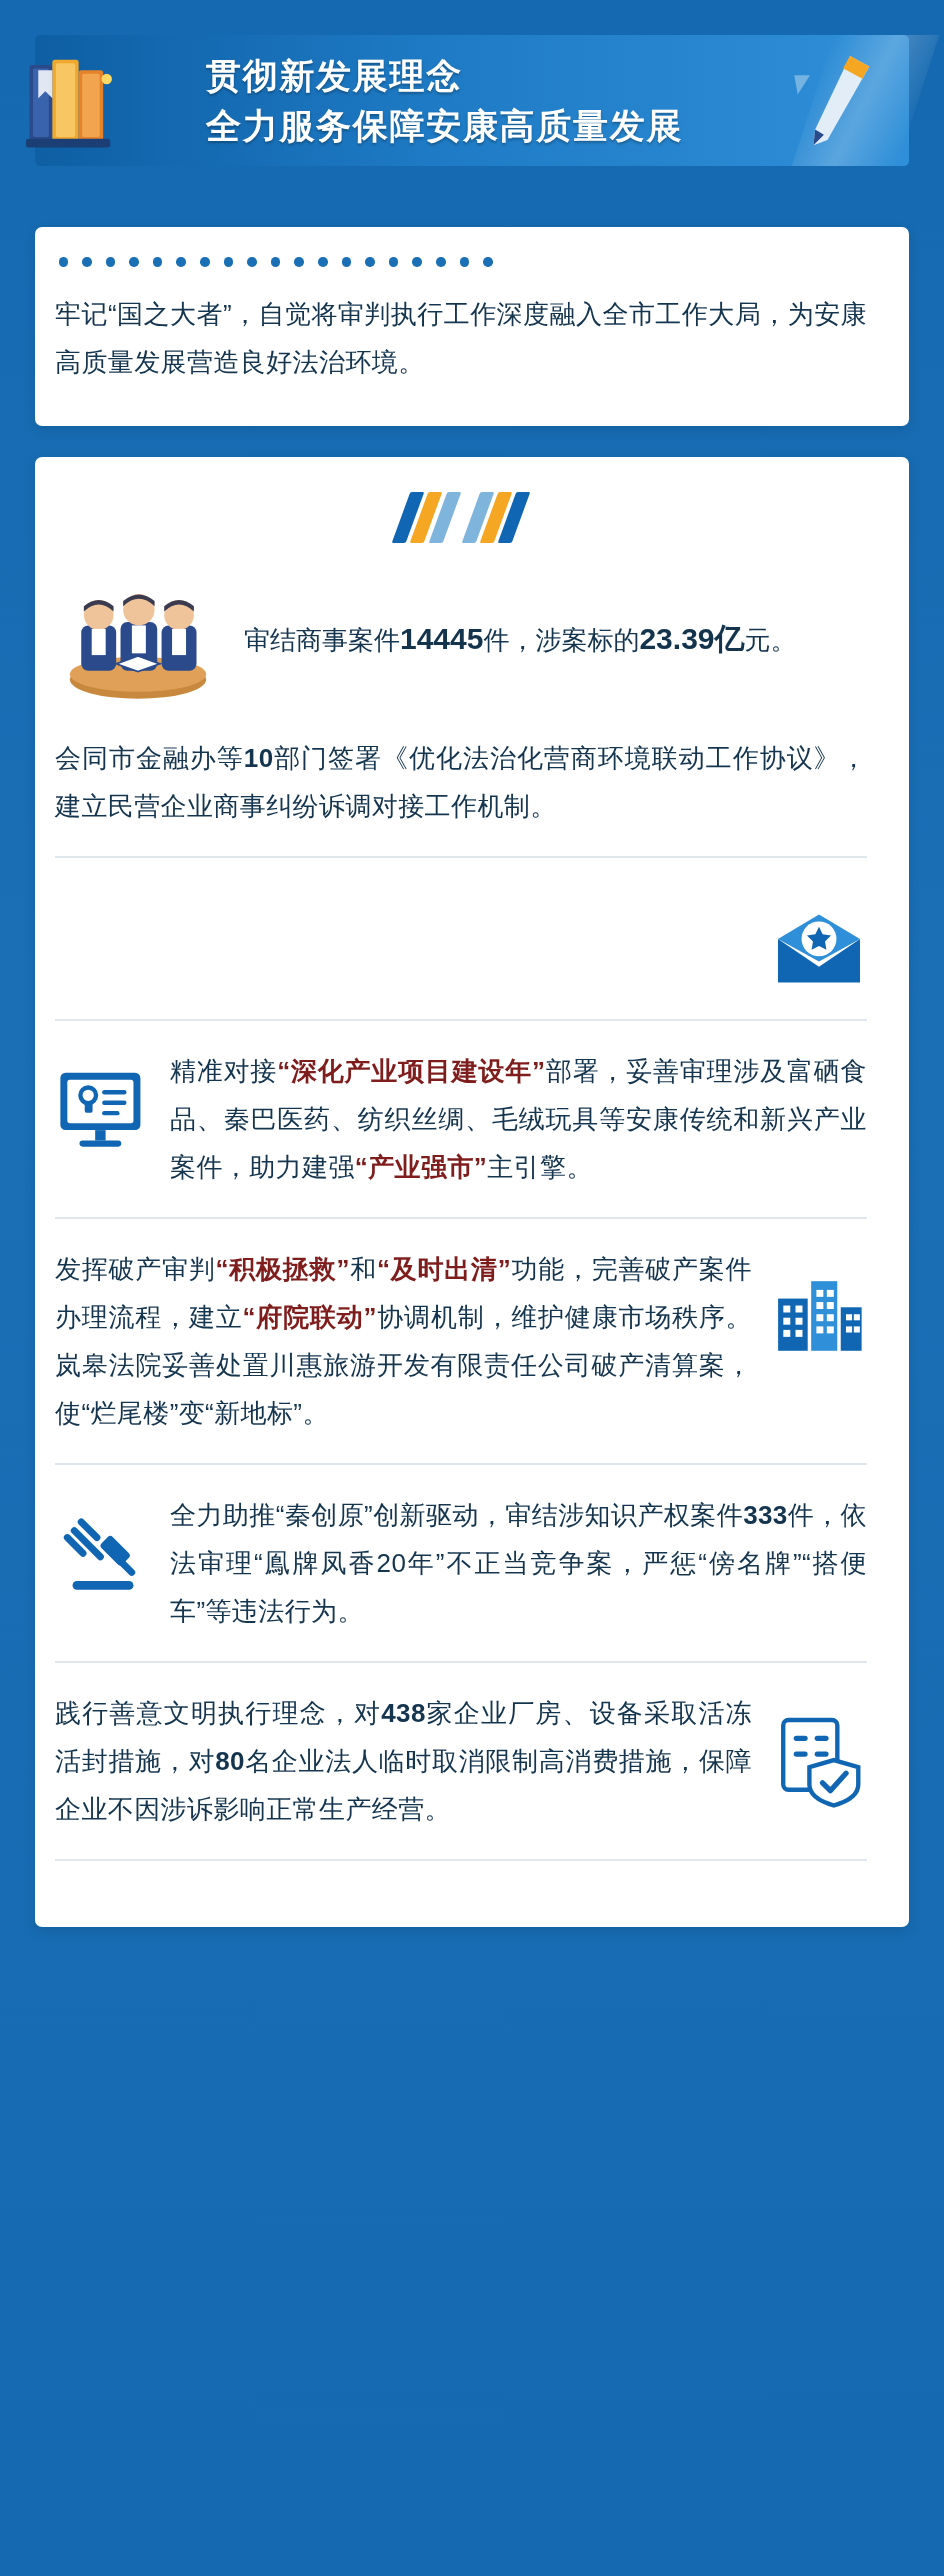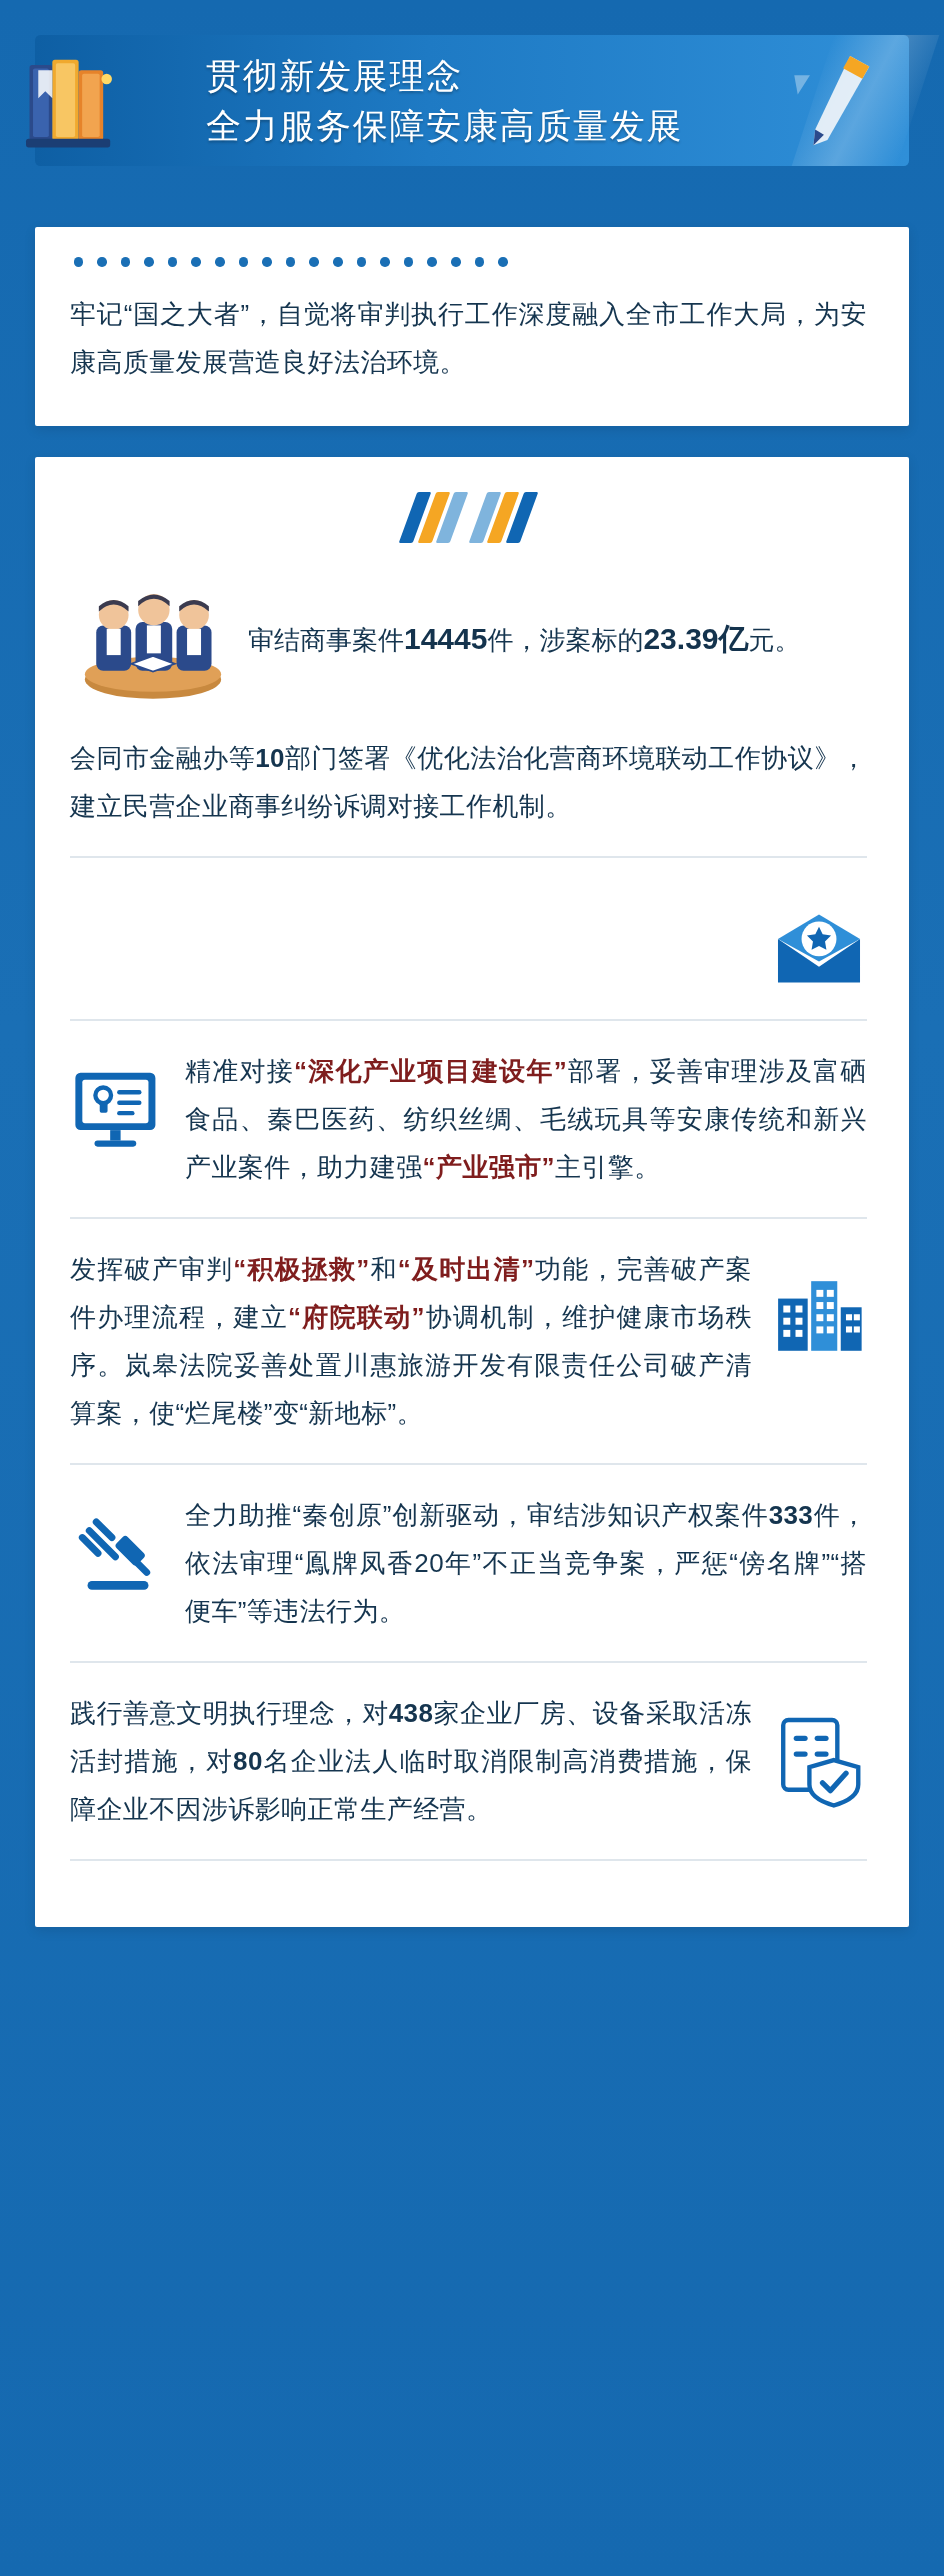--- a/index.html
+++ b/index.html
@@ -41,42 +41,42 @@
   }
   .books-icon {
     position: absolute;
     left: -15.7px; top: 8.7px;
     width: 114px; height: 114px;
   }
   .header-title {
     margin-left: 171px;
     color: #ffffff;
     font-size: 35px;
-    font-weight: normal;
+    font-weight: bold;
     line-height: 1.42;
     letter-spacing: 1.7px;
     text-shadow: 0 1.7px 2.6px rgba(0,0,0,0.28);
     z-index: 3;
     position: relative;
   }
   .header-title div { white-space: nowrap; }
   .pen-deco {
     position: absolute;
     right: 24.5px; top: 14px;
     width: 96px; height: 105px;
     z-index: 4;
   }
 
   
   .card {
     margin: 0 35px 31.5px 35px;
     background: #ffffff;
-    border-radius: 2px;
+    border-radius: 7px;
     box-shadow: 0 3.5px 12.2px rgba(0,0,0,0.10);
-    padding: 35px 42px 40px 35px;
+    padding: 35px 42px 40px 20px;
   }
   .card.intro { padding-top: 30px; }
 
   .dot-row {
     display: flex;
     gap: 14px;
     margin-bottom: 23px;
     padding-left: 3.5px;
   }
   .dot-row span {
@@ -121,21 +121,21 @@
     font-size: 32px;
     font-weight: bold;
     line-height: 1.35;
     letter-spacing: 1.7px;
   }
 
   
   .stat-row {
     display: flex;
     align-items: center;
-    gap: 12px;
+    gap: 23px;
     margin-bottom: 30px;
   }
   .stat-icon { width: 166px; flex: 0 0 166px; }
   .stat-text {
     font-size: 26px;
     line-height: 1.8;
     color: #15354f;
   }
   .stat-text b { font-size: 30px; color: #14334d; }
 

